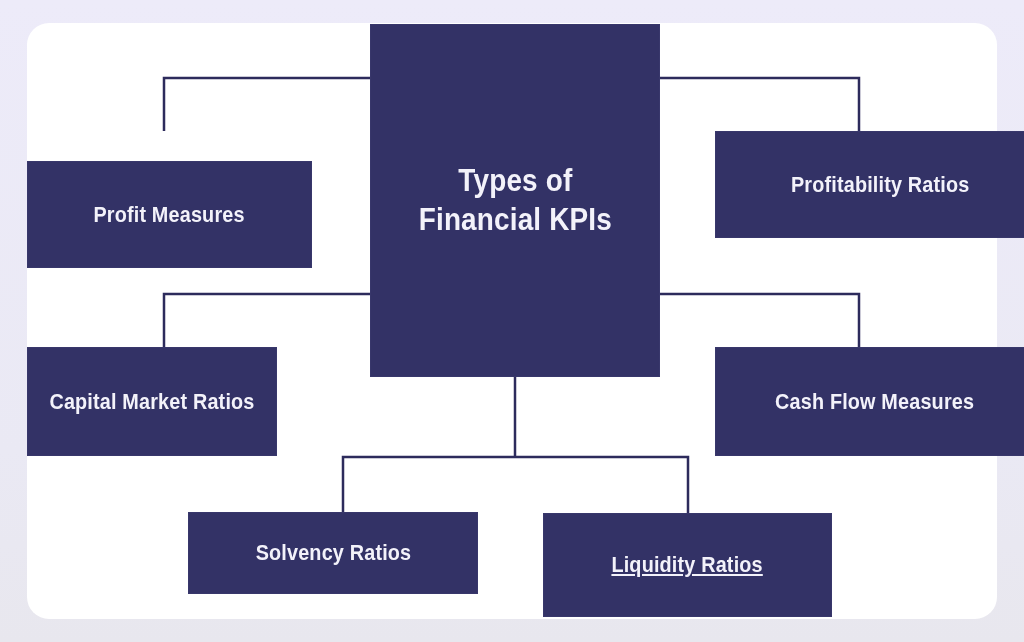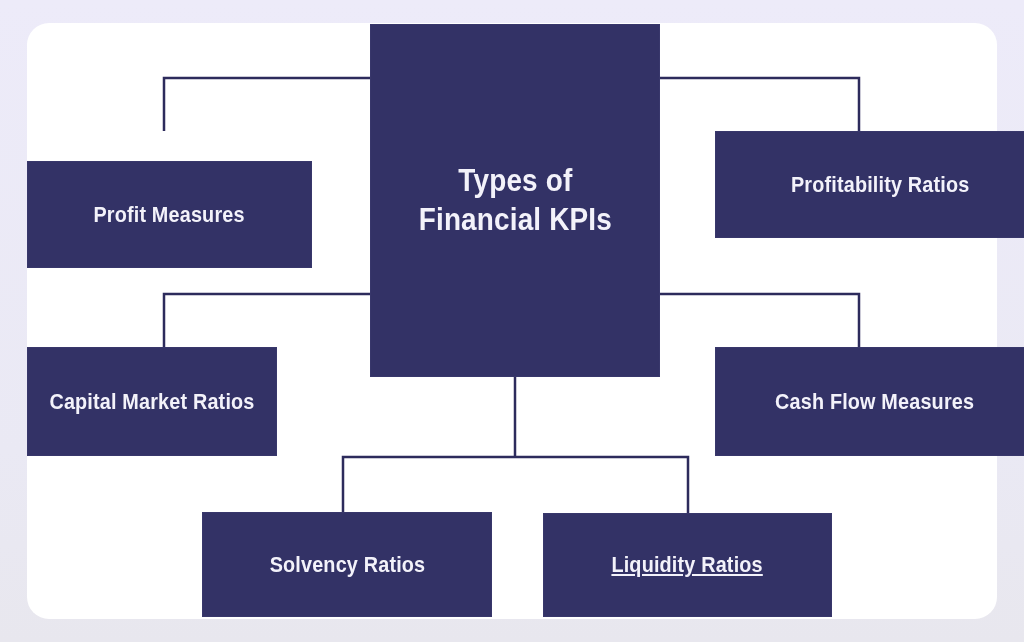--- a/index.html
+++ b/index.html
@@ -54,21 +54,21 @@
   }
   .node-center .label {
     font-size: 31px;
     line-height: 1.25;
     white-space: normal;
   }
   .node-profit        { left: 27px;  top: 131px; width: 285px; height: 107px; margin-top: 30px; }
   .node-profitability { left: 715px; top: 131px; width: 330px; height: 107px; text-align: right; }
   .node-capital       { left: 27px;  top: 347px; width: 250px; height: 109px; }
   .node-cashflow      { left: 715px; top: 347px; width: 320px; height: 109px; }
-  .node-solvency      { left: 202px; top: 512px; width: 290px; height: 105px; }
+  .node-solvency      { left: 188px; top: 512px; width: 290px; height: 82px; }
   .node-liquidity     { left: 543px; top: 513px; width: 289px; height: 104px; text-decoration: underline; }
 </style>
 </head>
 <body>
 
 <div class="card"></div>
 
 <svg class="connectors" viewBox="0 0 1024 642" xmlns="http://www.w3.org/2000/svg">
 
   <path d="M 164 131 L 164 78 L 370 78" fill="none" stroke="#2d2b5c" stroke-width="2.5"></path>

